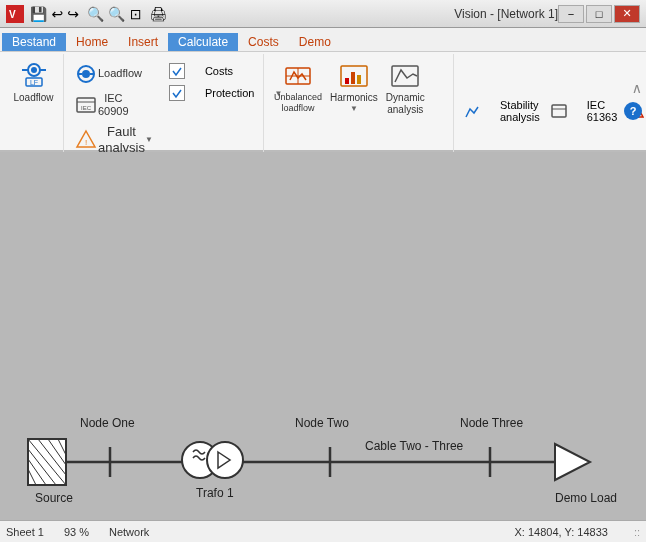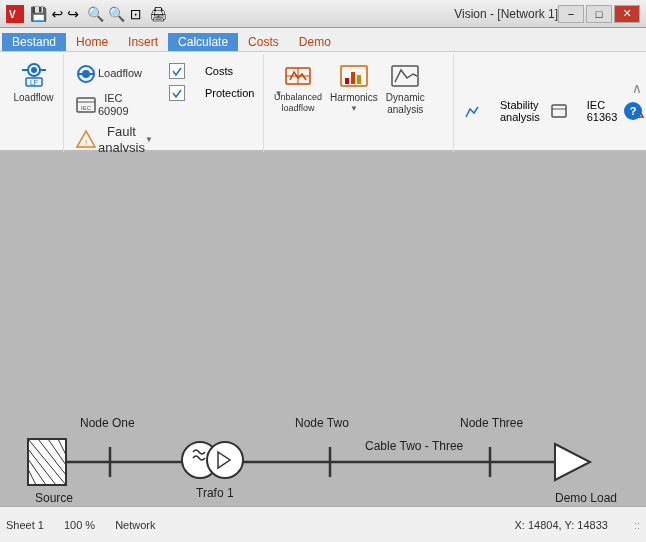--- a/index.html
+++ b/index.html
@@ -125,21 +125,21 @@
       position: absolute; right: 4px; top: 50px;
       width: 18px; height: 18px;
       background: #1a6fcc; color: white;
       border-radius: 50%;
       display: flex; align-items: center; justify-content: center;
       font-size: 11px; font-weight: bold; cursor: pointer;
     }
 
     
     #statusbar {
-      height: 36px;
+      height: 22px;
       background: #f0f0f0;
       border-top: 1px solid #aaa;
       display: flex;
       align-items: center;
       padding: 0 6px;
       font-size: 11px;
       color: #333;
       gap: 20px;
     }
     #statusbar .status-coord {
@@ -407,18 +407,18 @@
 
       <text x="365" y="298" font-size="12" fill="#222">Cable Two - Three</text>
 
       <polygon points="555,292 590,310 555,328" fill="white" stroke="#333" stroke-width="2"></polygon>
       <text x="555" y="350" font-size="12" fill="#222">Demo Load</text>
     </svg>
   </div>
 
   <div id="statusbar">
     <span>Sheet 1</span>
-    <span>100 %</span>
+    <span>93 %</span>
     <span>Network</span>
     <span class="status-coord">X: 14804, Y: 14833</span>
     <span style="margin-left:6px;color:#999;">::</span>
   </div>
 </div>
 
 </body></html>

